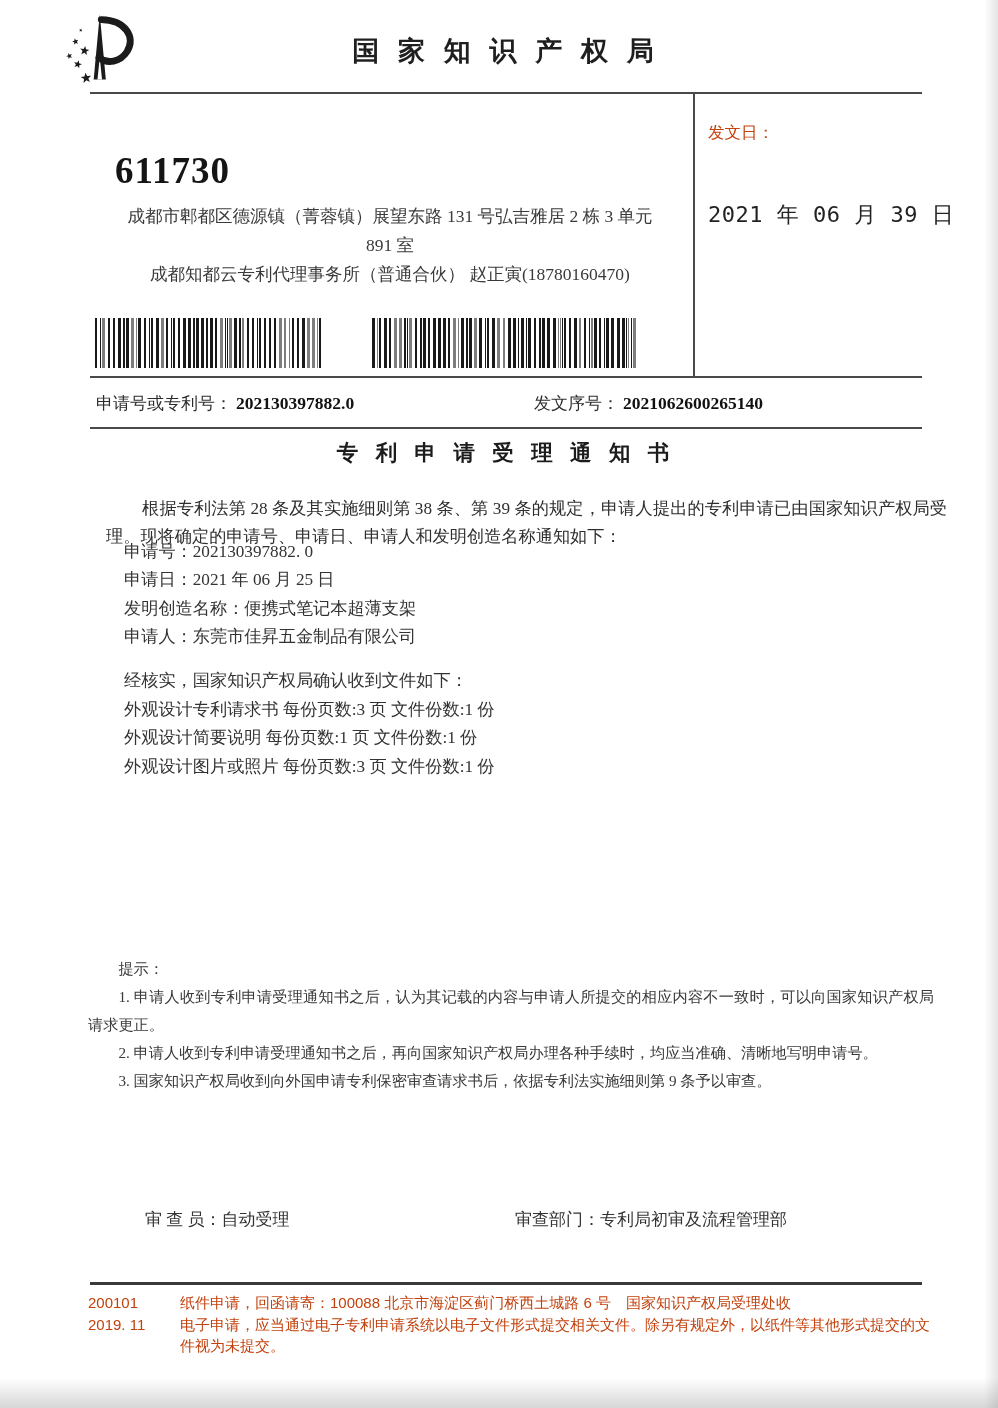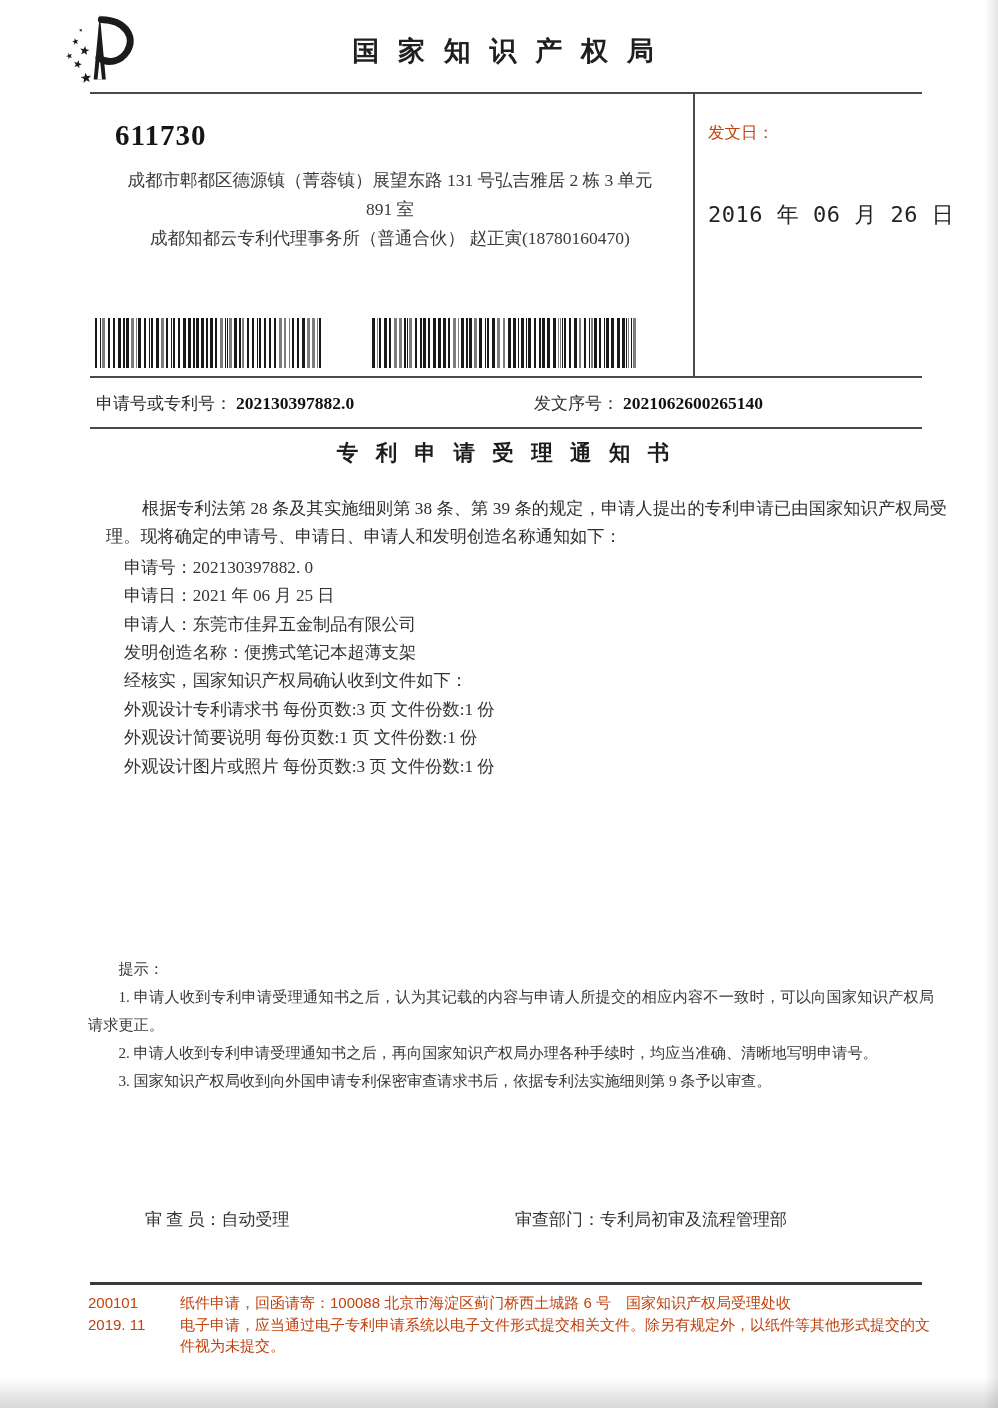--- a/index.html
+++ b/index.html
@@ -23,22 +23,22 @@
   .logo{position:absolute;left:60px;top:12px;width:78px;height:82px;}
   .agency-title{
     position:absolute;left:90px;top:33px;width:832px;
     text-align:center;font-size:27px;font-weight:600;color:#1f1f1f;
     letter-spacing:6px;white-space:nowrap;
   }
 
   
   .recipient{position:absolute;left:95px;top:120px;width:590px;text-align:center;
     font-size:17.5px;line-height:29px;color:#3a3a3a;}
-  .postal{text-align:left;margin-left:20px;font-size:29px;font-weight:bold;color:#151515;
-    line-height:30px;margin-bottom:16px;letter-spacing:1px;}
+  .postal{text-align:left;margin-left:20px;font-size:37px;font-weight:bold;color:#151515;
+    line-height:30px;margin-bottom:16px;letter-spacing:1px;margin-top:36px;}
 
   
   .datebox{position:absolute;left:708px;top:122px;width:212px;}
   .date-label{font-size:16.5px;color:#c2410c;}
   .date-value{
     margin-top:56px;
     font-family:"DejaVu Sans Mono","Liberation Mono",monospace;
     font-size:22px;color:#222;letter-spacing:0.5px;white-space:nowrap;
   }
 
@@ -55,21 +55,21 @@
   .num-value{font-weight:bold;color:#111;font-size:17.5px;padding-left:4px;}
 
   
   .notice-title{
     position:absolute;left:90px;top:438px;width:832px;margin:0;
     text-align:center;font-size:21.5px;font-weight:bold;color:#1c1c1c;
     letter-spacing:6px;white-space:nowrap;
   }
   .intro{position:absolute;left:90px;top:479px;width:841px;margin:16px;
     font-size:17.2px;line-height:27.5px;text-indent:2.1em;text-align:justify;color:#2e2e2e;}
-  .fields{position:absolute;left:124px;top:538px;font-size:17.2px;line-height:28.4px;color:#333;margin-top:16px;}
+  .fields{position:absolute;left:124px;top:538px;font-size:17.2px;line-height:28.4px;color:#333;}
   .received{position:absolute;left:124px;top:667px;font-size:17.2px;line-height:28.7px;color:#333;}
   .received div,.fields div{white-space:nowrap;}
 
   
   .tips{position:absolute;left:88px;top:955px;width:846px;font-size:15.2px;line-height:28px;color:#383838;}
   .tips p{margin:0;text-indent:2em;text-align:justify;}
   .tips-title{text-indent:0;}
 
   
   .signoff{position:absolute;left:90px;top:1208px;width:832px;font-size:17px;color:#333;}
@@ -121,21 +121,21 @@
 
   <section class="recipient">
     <div class="postal">611730</div>
     <div>成都市郫都区德源镇（菁蓉镇）展望东路 131 号弘吉雅居 2 栋 3 单元</div>
     <div>891 室</div>
     <div>成都知都云专利代理事务所（普通合伙）  赵正寅(18780160470)</div>
   </section>
 
   <section class="datebox">
     <div class="date-label">发文日：</div>
-    <div class="date-value">2016 年 06 月 26 日</div>
+    <div class="date-value">2021 年 06 月 39 日</div>
   </section>
 
   <div class="barcode barcode-1">
       <i style="left:0px;width:2px;background:#191919"></i>
       <i style="left:5px;width:1px;background:#191919"></i>
       <i style="left:7px;width:3px;background:#7d7d7d"></i>
       <i style="left:13px;width:2px;background:#191919"></i>
       <i style="left:18px;width:2px;background:#191919"></i>
       <i style="left:23px;width:3px;background:#191919"></i>
       <i style="left:28px;width:2px;background:#191919"></i>
@@ -263,22 +263,22 @@
 
   <div class="rule rule-3"></div>
 
   <h1 class="notice-title">专 利 申 请 受 理 通 知 书</h1>
 
   <p class="intro">根据专利法第 28 条及其实施细则第 38 条、第 39 条的规定，申请人提出的专利申请已由国家知识产权局受理。现将确定的申请号、申请日、申请人和发明创造名称通知如下：</p>
 
   <div class="fields">
     <div><span>申请号：</span><span>202130397882. 0</span></div>
     <div><span>申请日：</span><span>2021 年 06 月 25 日</span></div>
+    <div><span>发明创造名称：</span><span>便携式笔记本超薄支架</span></div>
     <div><span>申请人：</span><span>东莞市佳昇五金制品有限公司</span></div>
-    <div><span>发明创造名称：</span><span>便携式笔记本超薄支架</span></div>
   </div>
 
   <div class="received">
     <div>经核实，国家知识产权局确认收到文件如下：</div>
     <div>外观设计专利请求书 每份页数:3 页  文件份数:1 份</div>
     <div>外观设计简要说明 每份页数:1 页  文件份数:1 份</div>
     <div>外观设计图片或照片  每份页数:3 页  文件份数:1 份</div>
   </div>
 
   <div class="tips">

